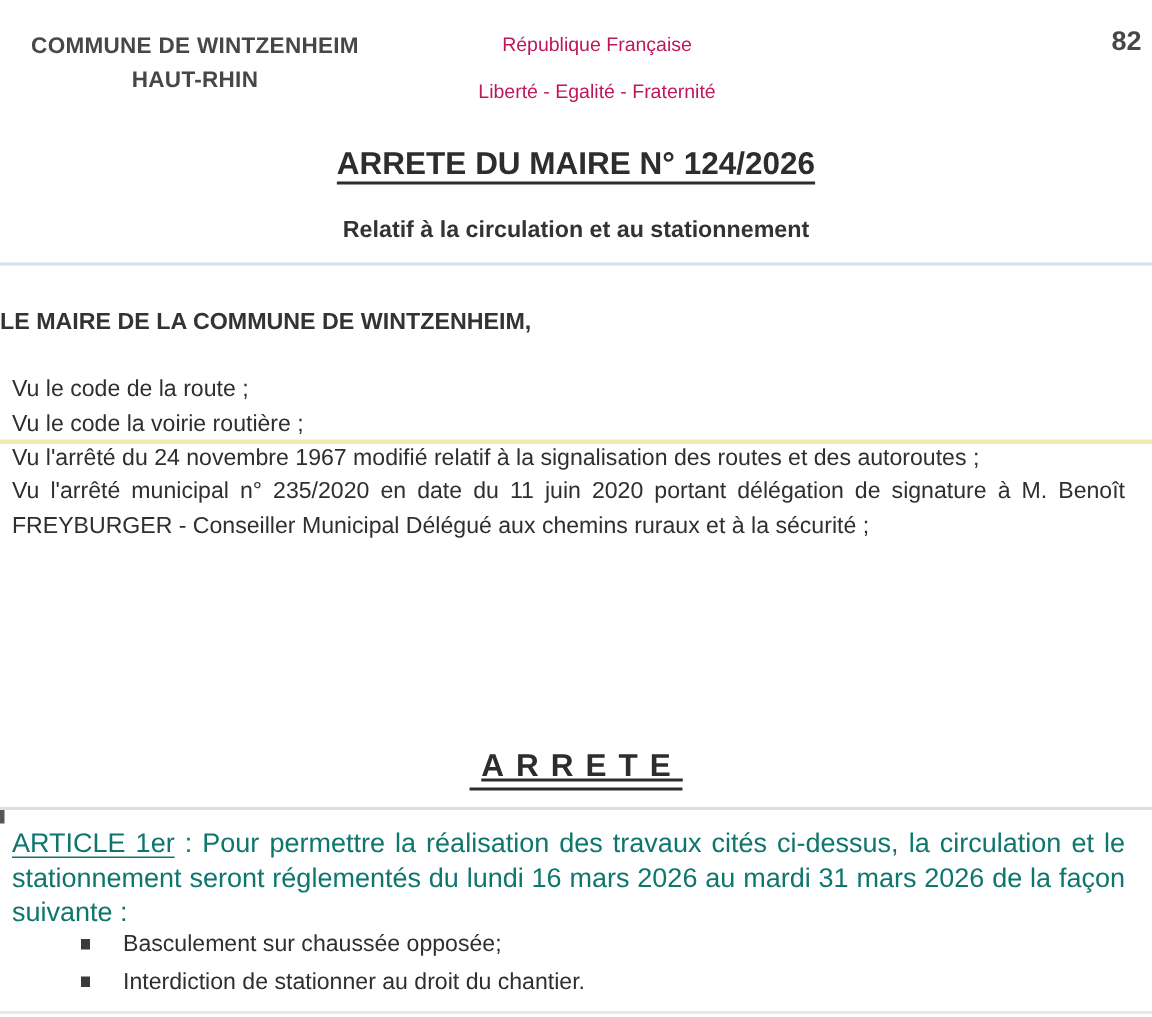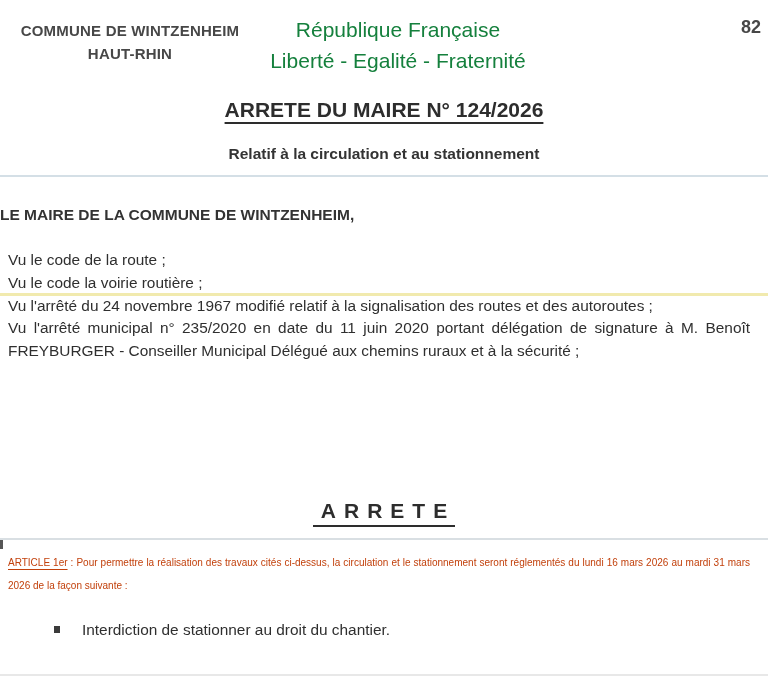--- a/index.html
+++ b/index.html
@@ -23,21 +23,21 @@
   .artifact.edge-tick   { top: 540px; left: 0; width: 3px; height: 9px; background: #565656; }
 
   
   .header-left {
     position: absolute; top: 19px; left: 8px; width: 244px;
     text-align: center; font-weight: bold; font-size: 15px; line-height: 23px;
     color: #474747; letter-spacing: .2px;
   }
   .header-center {
     position: absolute; top: 19px; left: 268px; width: 260px;
-    text-align: center; font-size: 21px; color: #15803d;
+    text-align: center; font-size: 13px; color: #be185d;
   }
   .header-center .line1 { line-height: 22px; }
   .header-center .line2 { margin-top: 9px; line-height: 22px; }
   .page-number {
     position: absolute; top: 17px; right: 7px;
     font-weight: bold; font-size: 18px; color: #474747;
   }
 
   
   .doc-title {
@@ -68,25 +68,26 @@
   .recitals p { margin: 0; }
 
   .arrete-heading {
     position: absolute; top: 499px; left: 0; width: 100%; text-align: center;
   }
   .arrete-heading .underlined {
     display: inline-block;
     font-weight: bold; font-size: 21px; color: #2d2d2d;
     letter-spacing: 8px; padding-left: 8px; padding-bottom: 2px;
     border-bottom: 2px solid #2d2d2d;
+    text-decoration: underline;
   }
 
   .article {
     position: absolute; top: 551px; left: 8px; width: 742px;
-    font-size: 10px; line-height: 23px; text-align: justify; color: #c2410c;
+    font-size: 18px; line-height: 23px; text-align: justify; color: #0f766e;
   }
   .article .article-label {
     text-decoration: underline;
     text-underline-offset: 3px;
   }
 
   .bullet-list { position: absolute; top: 617px; left: 0; width: 742px; }
   .bullet-row {
     position: relative; padding-left: 82px;
     font-size: 15.4px; line-height: 25px; color: #2f2f2f;
@@ -136,15 +137,19 @@
 
 <div class="arrete-heading">
   <span class="underlined">ARRETE</span>
 </div>
 
 <div class="article"><span class="article-label">ARTICLE 1er</span><span> : Pour permettre la réalisation des travaux cités ci-dessus, la circulation et le stationnement seront réglementés du lundi 16 mars 2026 au mardi 31 mars 2026 de la façon suivante :</span></div>
 
 <div class="bullet-list">
   <div class="bullet-row">
     <span class="bullet-square"></span>
+    <span>Basculement sur chaussée opposée;</span>
+  </div>
+  <div class="bullet-row">
+    <span class="bullet-square"></span>
     <span>Interdiction de stationner au droit du chantier.</span>
   </div>
 </div>
 
 </body></html>

